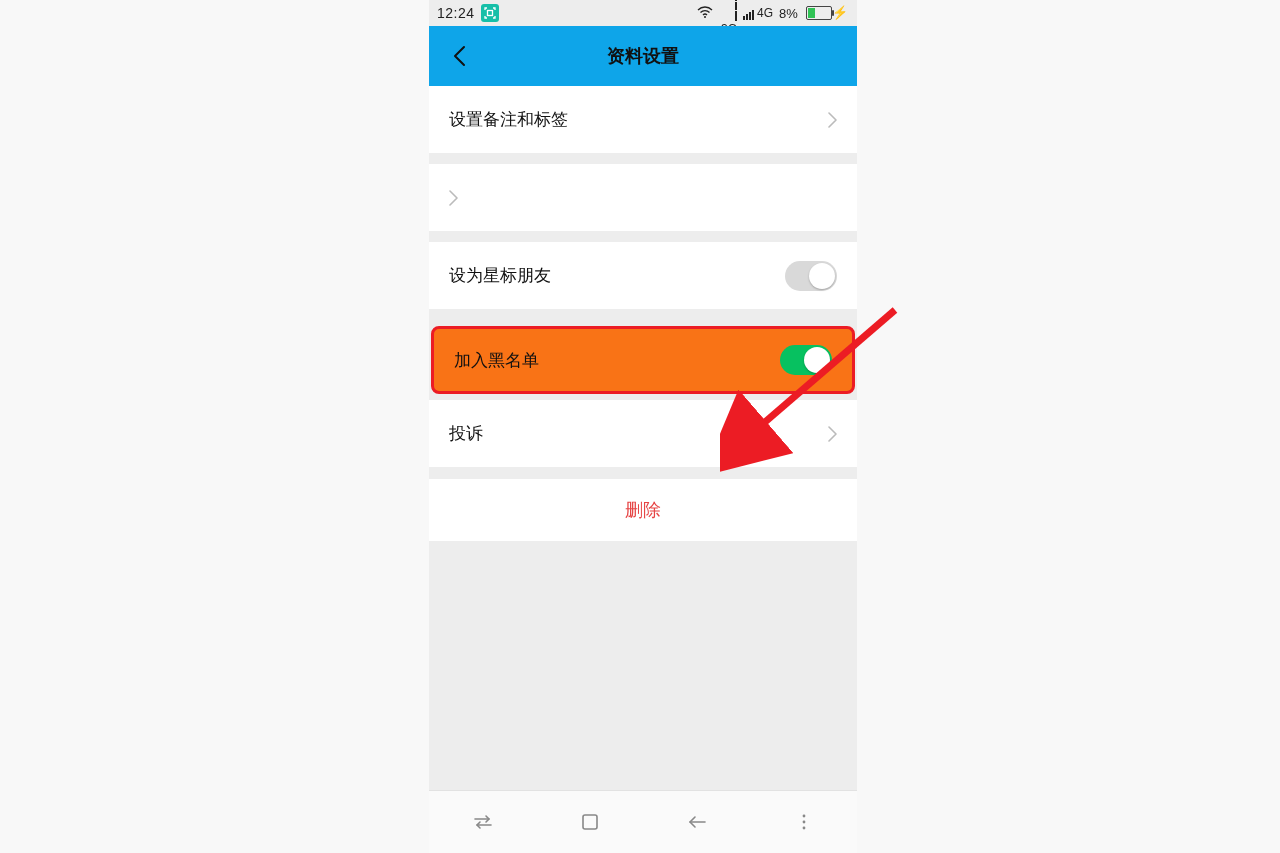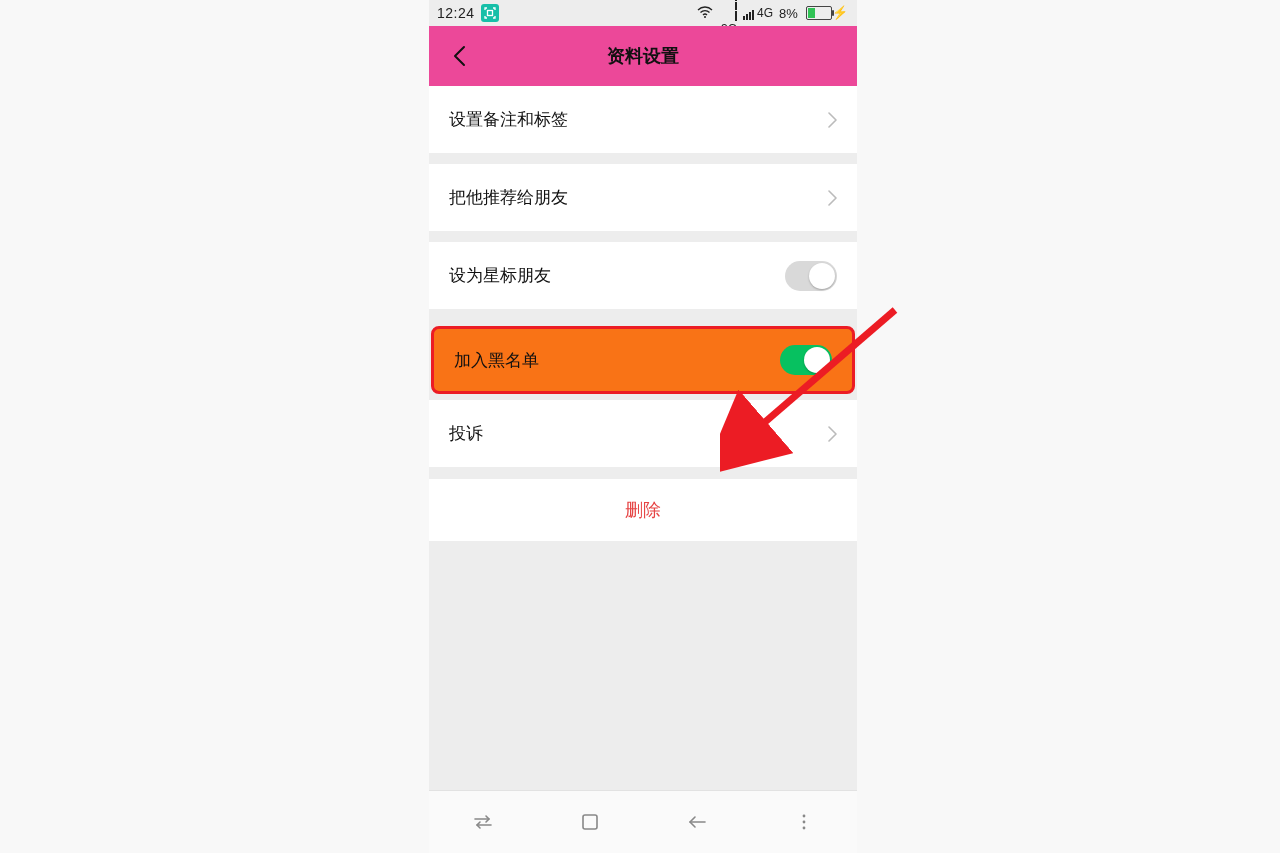--- a/index.html
+++ b/index.html
@@ -13,21 +13,21 @@
   .status .spacer{flex:1;}
   .status .rgroup{display:flex;align-items:center;gap:6px;padding-right:4px;font-size:12px;}
   .netlbl{font-size:12px;}
   .battpct{font-size:13px;}
   .battwrap{display:flex;align-items:center;}
   .batt{width:24px;height:12px;border:1px solid #444;border-radius:2px;position:relative;margin-left:2px;}
   .batt::after{content:"";position:absolute;right:-3px;top:3px;width:2px;height:6px;background:#444;border-radius:1px;}
   .batt .fill{position:absolute;left:1px;top:1px;bottom:1px;width:29%;background:#30c255;}
   .bolt{color:#f8c024;font-size:13px;margin-left:1px;transform:translateY(-1px);}
   
-  .header{height:60px;background:#ec4899;display:flex;align-items:center;position:relative;}
+  .header{height:60px;background:#0ea5e9;display:flex;align-items:center;position:relative;}
   .back{position:absolute;left:10px;top:0;bottom:0;width:40px;display:flex;align-items:center;justify-content:center;}
   .back svg{display:block;}
   .title{flex:1;text-align:center;font-size:18px;font-weight:600;color:#111;}
   
   .group{background:#fff;}
   .gap{height:11px;}
   .row{height:67px;display:flex;align-items:center;padding:0 20px;font-size:17px;color:#111;position:relative;}
   .row + .row::before{content:"";position:absolute;left:20px;right:0;top:0;height:1px;background:#ececec;}
   .row .lbl{flex:1;}
   .chev{color:#bbb;}
@@ -121,21 +121,20 @@
               <path d="M1 1l7 7-7 7" stroke="#bbb" stroke-width="1.6" fill="none" stroke-linecap="round" stroke-linejoin="round"></path>
             </svg>
         </span>
       </div>
     </div>
 
     <div class="gap"></div>
 
     <div class="group">
       <div class="row">
-        <span class="lbl">把他推荐给朋友</span>
         <span class="chev">
           <svg width="9" height="16" viewBox="0 0 9 16">
               <path d="M1 1l7 7-7 7" stroke="#bbb" stroke-width="1.6" fill="none" stroke-linecap="round" stroke-linejoin="round"></path>
             </svg>
         </span>
       </div>
     </div>
 
     <div class="gap"></div>
 

